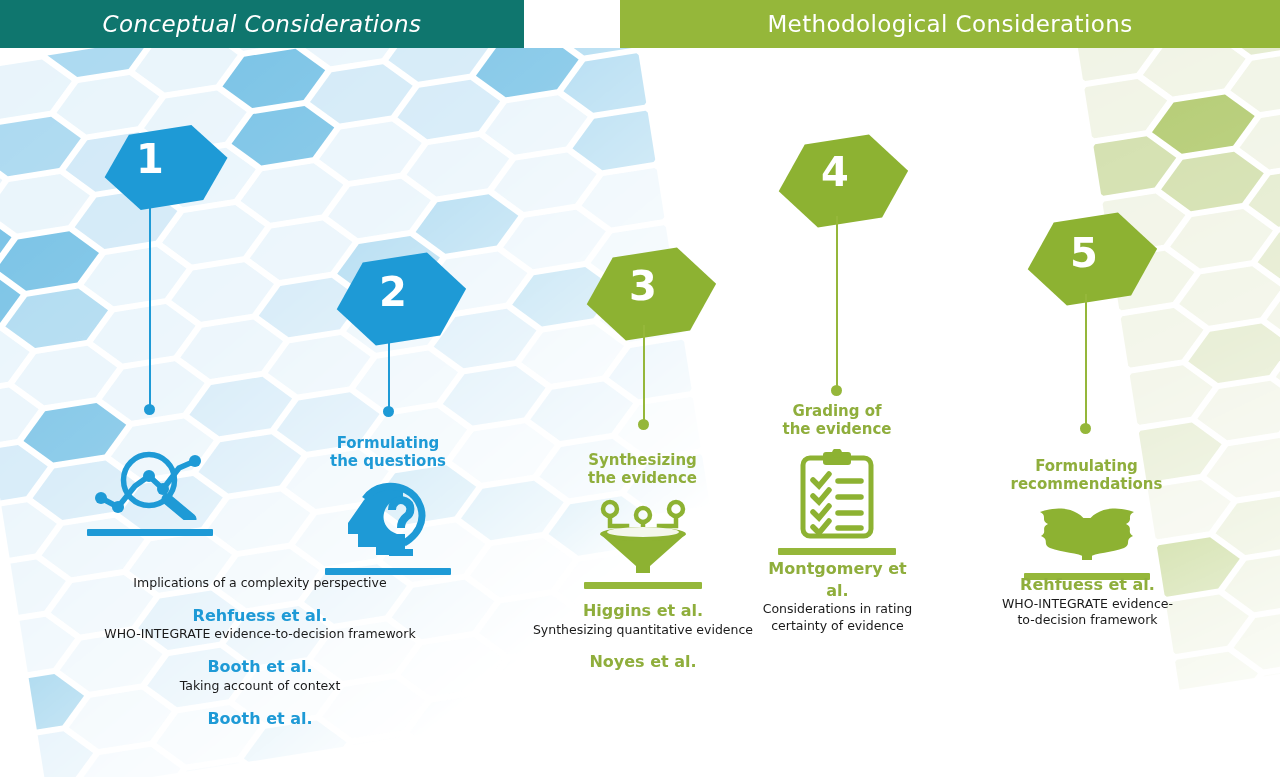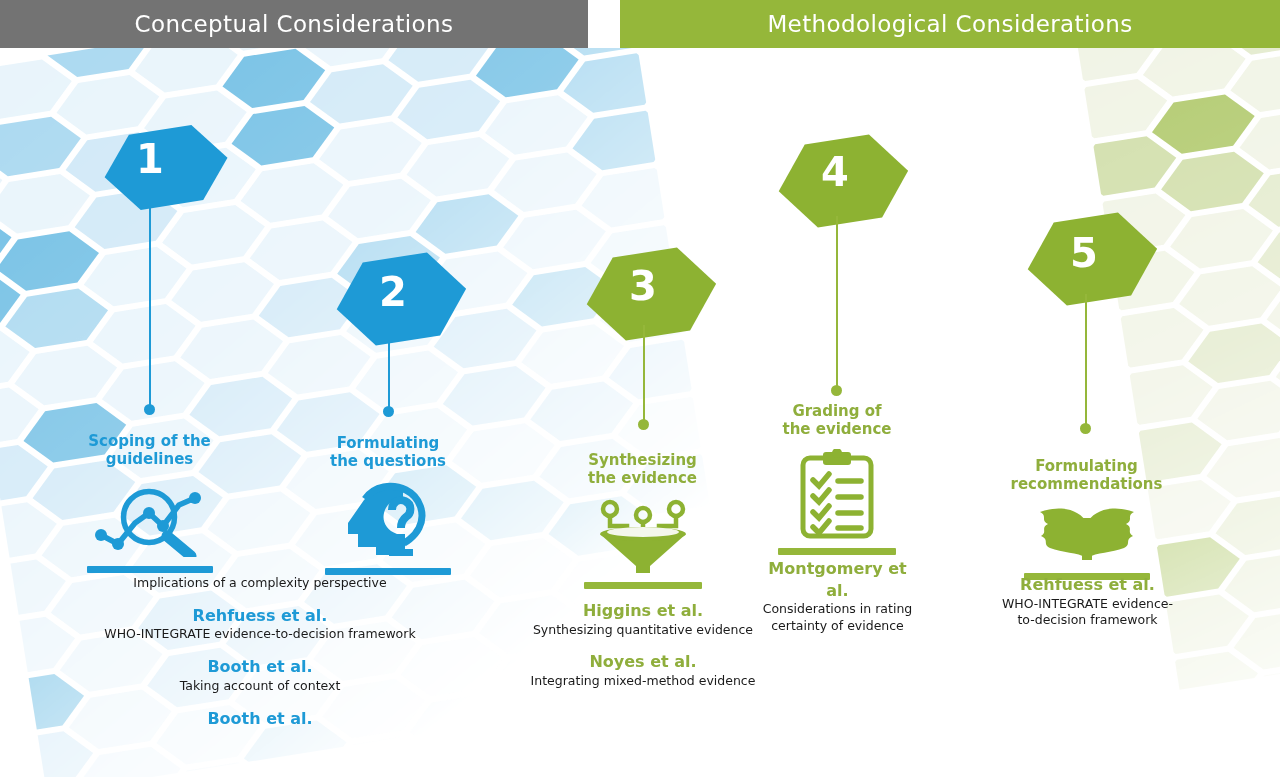--- a/index.html
+++ b/index.html
@@ -12,21 +12,21 @@
     position:relative;
   }
   #stage{position:relative;width:1280px;height:777px;overflow:hidden;background:#fff;}
 
   
   .header{position:absolute;top:0;height:48px;display:flex;align-items:center;justify-content:center;}
   .header span{
     color:#ffffff;font-size:23px;letter-spacing:.4px;font-weight:400;
     font-family:"DejaVu Sans", sans-serif;
   }
-  #header-left{left:0;width:588px;background:#737373;}
+  #header-left{left:0;width:524px;background:#0f766e;font-style:italic;}
   #header-right{left:620px;width:660px;background:#95B73A;align-items:center;}
 
   
   #hexbg{position:absolute;left:0;top:48px;width:1280px;height:729px;overflow:hidden;}
   #hexbg svg{display:block;}
 
   
   .hexnum{
     position:absolute;color:#fff;font-size:40px;font-weight:700;
     font-family:"DejaVu Sans", sans-serif;
@@ -693,22 +693,20 @@
   <div class="connector bg-green" style="left:643px;top:325px;height:100px;"></div>
   <div class="dot bg-green" style="left:638px;top:419px;"></div>
 
   <div class="connector bg-green" style="left:836px;top:216px;height:175px;"></div>
   <div class="dot bg-green" style="left:831px;top:385px;"></div>
 
   <div class="connector bg-green" style="left:1085px;top:294px;height:135px;"></div>
   <div class="dot bg-green" style="left:1080px;top:423px;"></div>
 
   <div class="step" style="left:62px;top:432px;width:175px;">
-    <div class="title blue">Scoping of the
-guidelines</div>
     <div class="iconwrap" style="height:78px;">
       <svg width="126" height="78" viewBox="0 0 126 78">
         <g fill="none" stroke="#1E9AD6" stroke-width="5.5" stroke-linecap="round" stroke-linejoin="round">
           <polyline points="14,56 31,65 48,44 62,34 76,47 92,26 108,19"></polyline>
           <circle cx="62" cy="38" r="25.5"></circle>
           <line x1="80" y1="56" x2="103" y2="76"></line>
         </g>
         <g fill="#1E9AD6">
           <circle cx="14" cy="56" r="6"></circle>
             <circle cx="31" cy="65" r="6"></circle>
@@ -815,21 +813,20 @@
     </div>
   </div>
 
   <div class="reflist" style="left:512px;top:600px;width:262px;">
     <div class="ref">
       <div class="author green">Higgins et al.</div>
       <div class="desc">Synthesizing quantitative evidence</div>
     </div>
     <div class="ref">
       <div class="author green">Noyes et al.</div>
-      <div class="desc">Integrating mixed-method evidence</div>
     </div>
   </div>
 
   <div class="reflist" style="left:755px;top:558px;width:165px;">
     <div class="ref">
       <div class="author green">Montgomery et al.</div>
       <div class="desc">Considerations in rating
 certainty of evidence</div>
     </div>
   </div>

